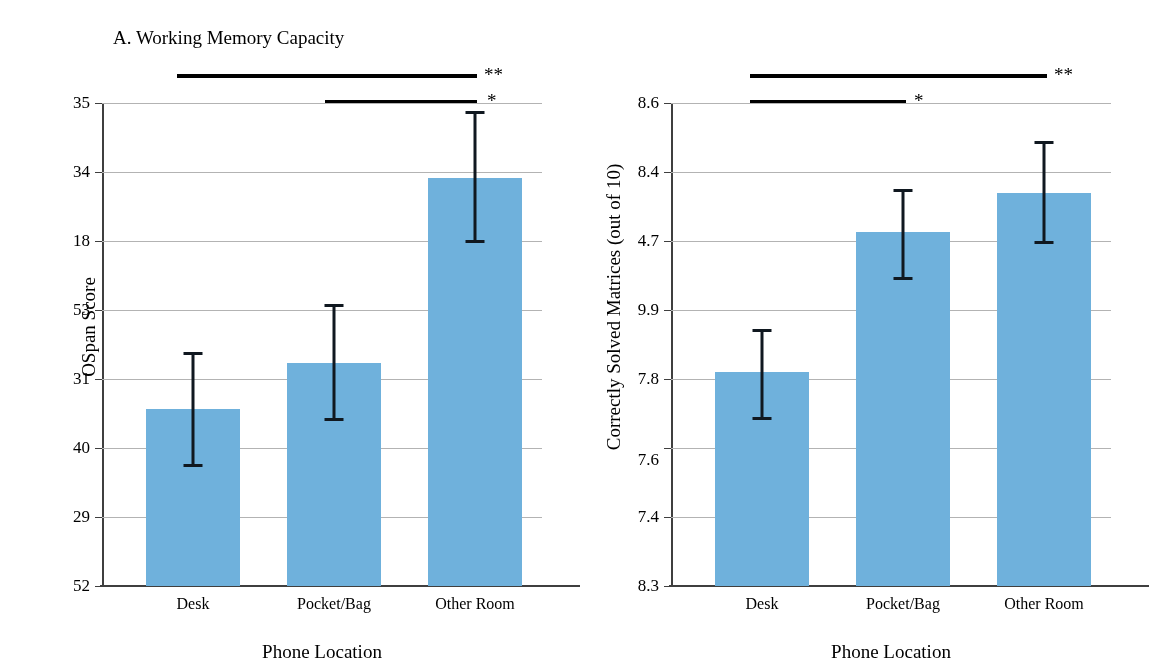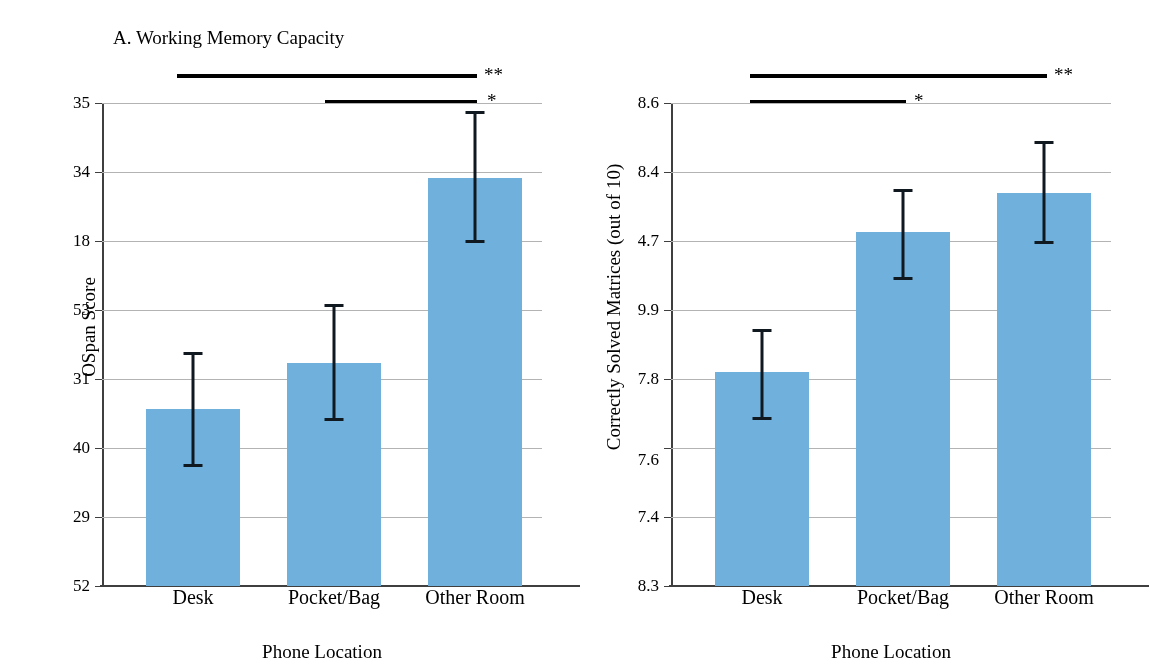--- a/index.html
+++ b/index.html
@@ -100,22 +100,23 @@
     position: absolute;
     width: 19px;
     height: 3px;
     background: #101820;
     transform: translateX(-50%);
   }
 
   .xtick-label {
     position: absolute;
     top: 100%;
-    transform: translateX(-50%);
-    font-size: 20px;
+    margin-top: 9px;
+    transform: translateX(-50%);
+    font-size: 16px;
     white-space: nowrap;
   }
   .axis-title-x {
     position: absolute;
     top: 100%;
     margin-top: 55px;
     left: 50%;
     transform: translateX(-50%);
     font-size: 19px;
     white-space: nowrap;

